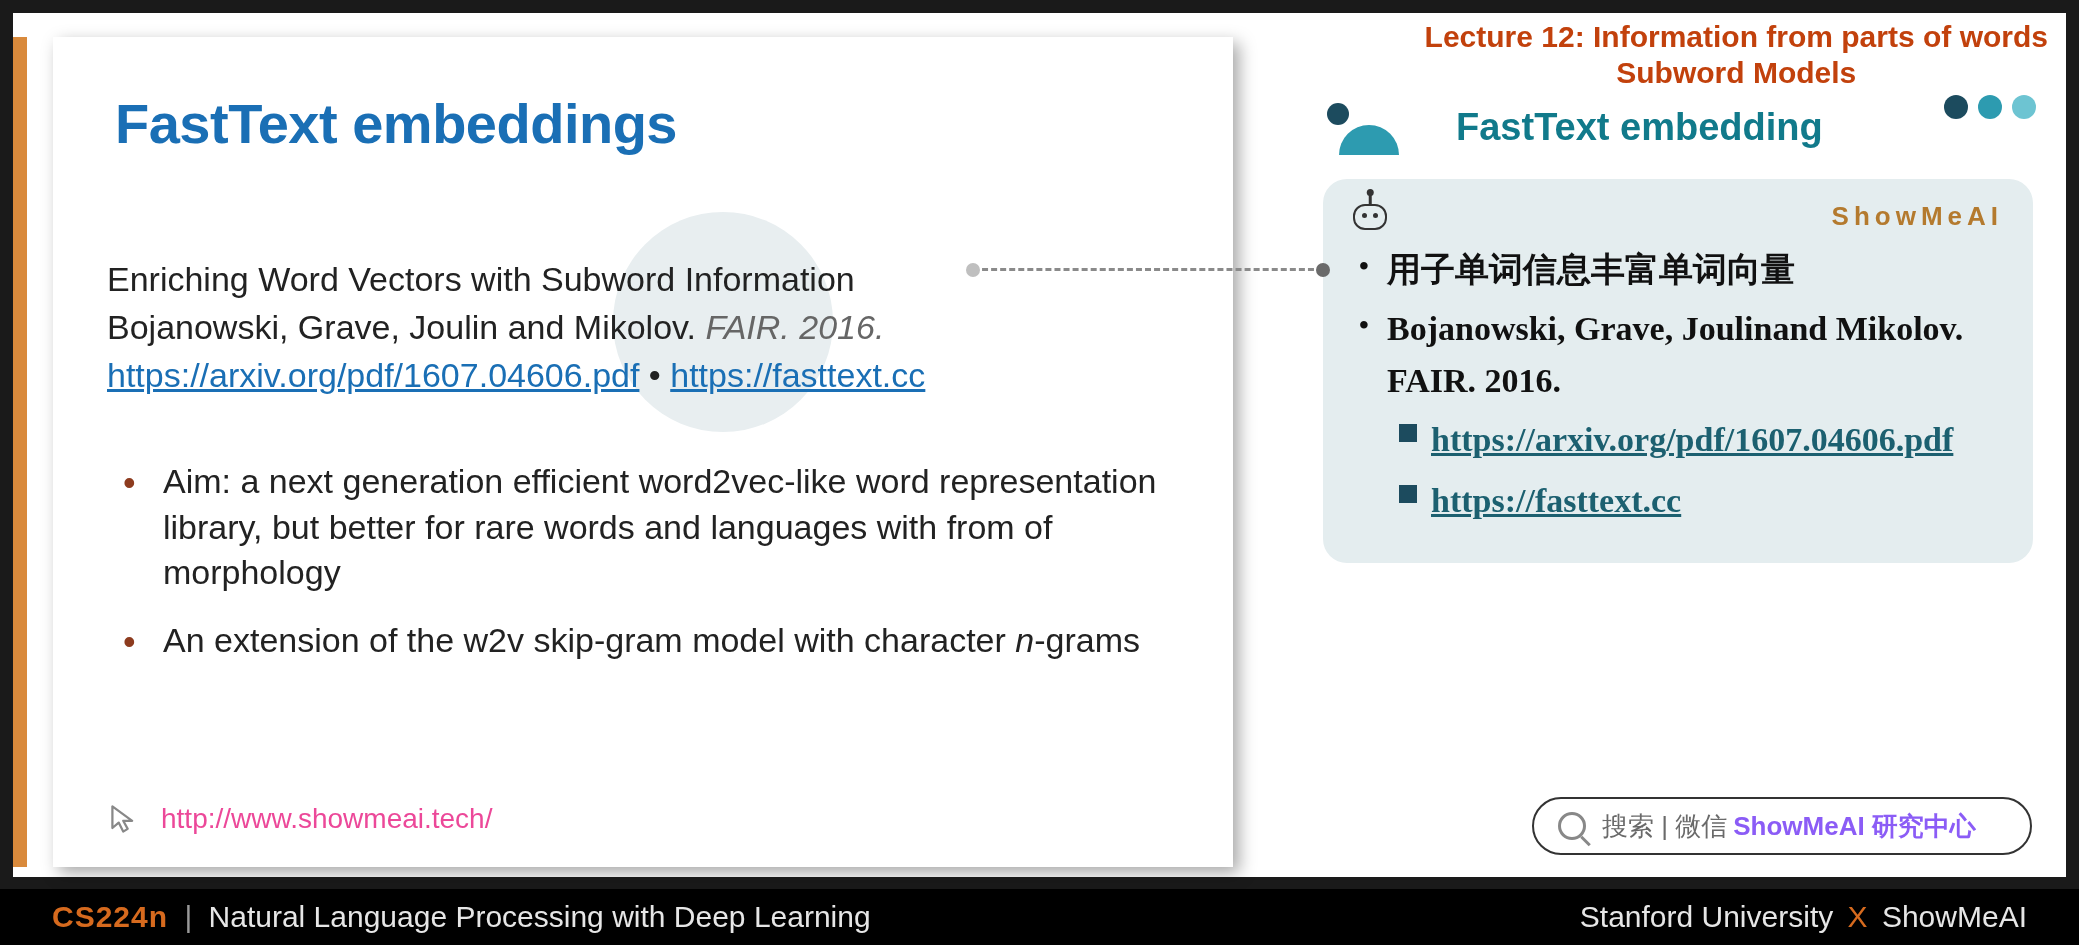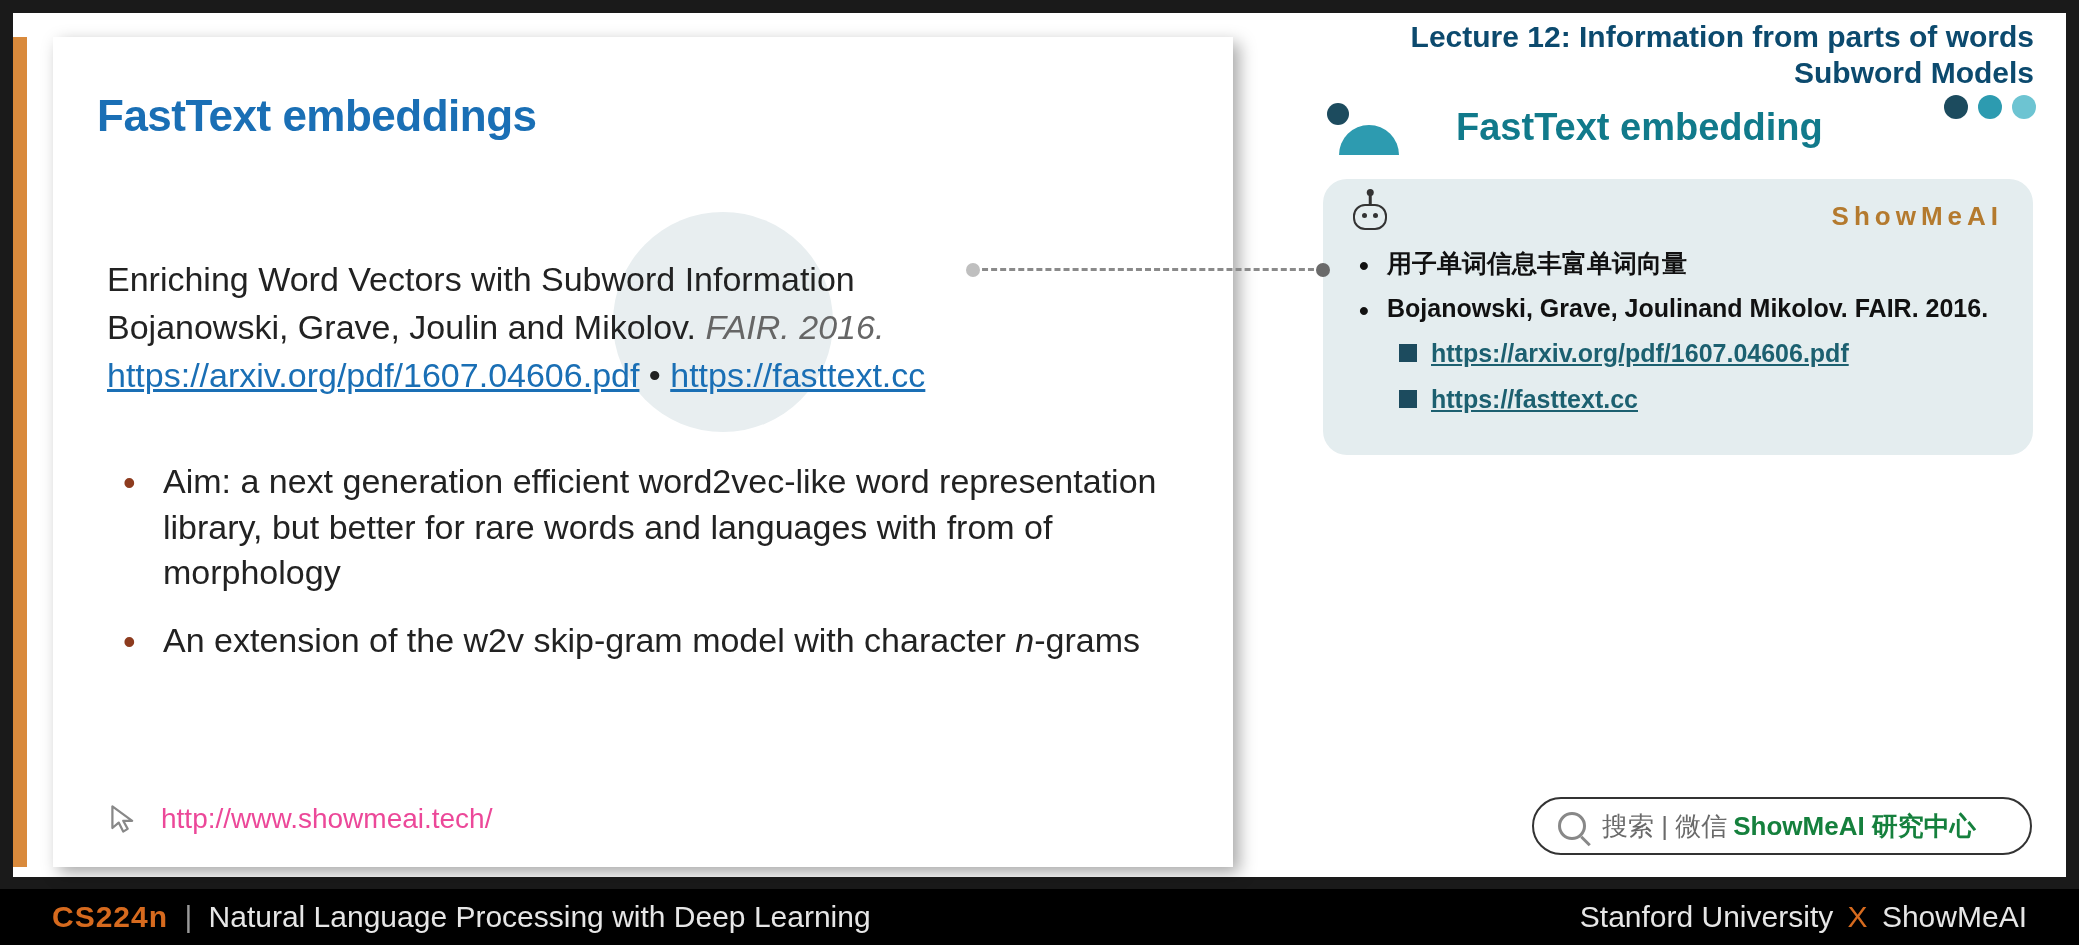--- a/index.html
+++ b/index.html
@@ -32,23 +32,23 @@
 .orange-bar {
   position: absolute;
   left: 0;
   top: 24px;
   width: 14px;
   height: 830px;
   background: #d98a3c;
 }
 .slide-title {
   position: absolute;
-  left: 44px;
+  left: 62px;
   top: 54px;
-  font-size: 44px;
+  font-size: 56px;
   font-weight: 800;
   color: #1a6fb5;
   letter-spacing: -0.5px;
 }
 .slide-body {
   position: absolute;
   left: 54px;
   top: 220px;
   width: 1060px;
   font-size: 34px;
@@ -90,26 +90,26 @@
 .cursor-icon {
   width: 36px;
   height: 36px;
   margin-right: 18px;
   position: relative;
 }
 .cursor-icon svg { width: 100%; height: 100%; }
 
 .right-header {
   position: absolute;
-  right: 32px;
+  right: 18px;
   top: 6px;
-  text-align: right;
+  text-align: center;
   font-size: 30px;
   font-weight: 700;
-  color: #0c4a6e;
+  color: #c2410c;
   line-height: 1.2;
 }
 .dots {
   position: absolute;
   right: 30px;
   top: 82px;
   display: flex;
   gap: 10px;
 }
 .dots span { width: 24px; height: 24px; border-radius: 50%; display: block; }
@@ -208,24 +208,25 @@
   background: #333;
 }
 .showmeai-tag {
   font-size: 26px;
   font-weight: 800;
   color: #b47a2e;
   letter-spacing: 5px;
 }
 .card-list {
   list-style: none;
-  font-size: 25px;
+  font-size: 34px;
   font-weight: 700;
   color: #111;
   line-height: 1.55;
+  font-family: Liberation Serif, serif;
 }
 .card-list > li {
   position: relative;
   padding-left: 34px;
   margin-bottom: 6px;
 }
 .card-list > li::before {
   content: "•";
   position: absolute;
   left: 6px;
@@ -300,21 +301,21 @@
 .search-pill .mag::after {
   content: "";
   position: absolute;
   width: 3px;
   height: 12px;
   background: #888;
   bottom: -10px;
   right: -4px;
   transform: rotate(-45deg);
 }
-.search-pill .bold { color: #15803d; font-weight: 800; margin-left: 6px; }
+.search-pill .bold { color: #8b5cf6; font-weight: 800; margin-left: 6px; }
 
 .bottom-bar {
   position: absolute;
   left: 0;
   bottom: 0;
   width: 100%;
   height: 56px;
   background: #000000;
   display: flex;
   align-items: center;

